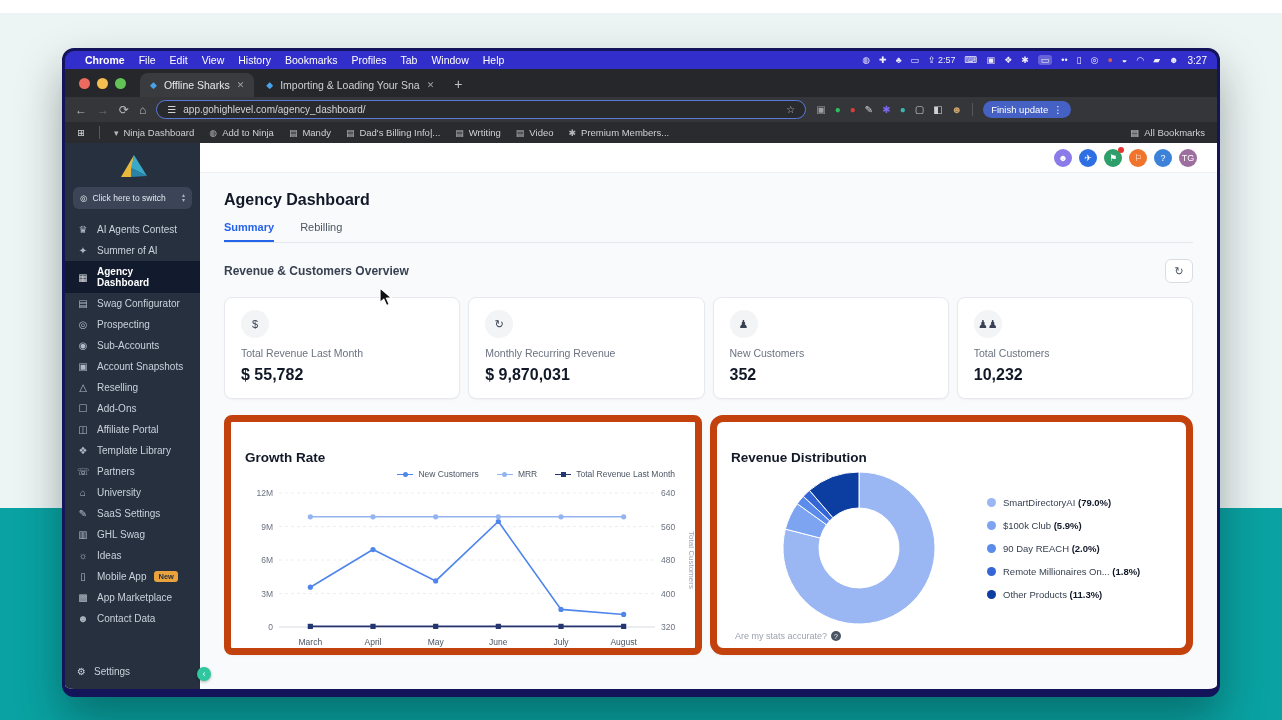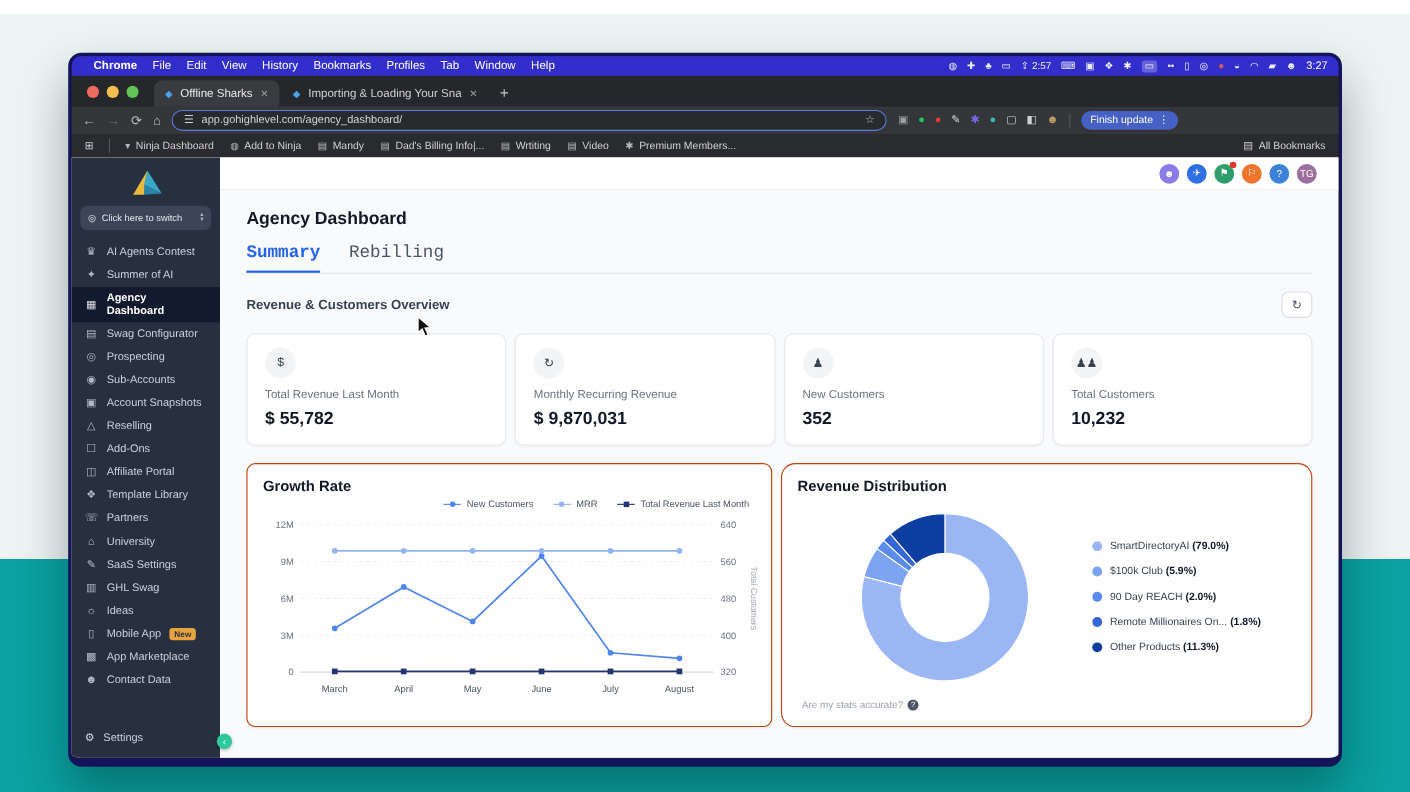--- a/index.html
+++ b/index.html
@@ -75,37 +75,37 @@
   
   .main { flex:1; display:flex; flex-direction:column; overflow:hidden; }
   .apptop { height:30px; background:#fff; display:flex; align-items:center; justify-content:flex-end;
             gap:7px; padding:0 20px; border-bottom:1px solid #eceef1; flex:0 0 auto;}
   .circ { width:18px; height:18px; border-radius:50%; color:#fff; font-size:9px; display:flex;
           align-items:center; justify-content:center; position:relative; }
   .circ .bdg { position:absolute; top:-2px; right:-2px; width:6px; height:6px; border-radius:50%; background:#e3342f; }
   .content { flex:1; overflow:hidden; padding:18px 24px 0; }
   .page-title { font-size:16px; font-weight:bold; color:#111827; margin-bottom:12px; }
   .ptabs { display:flex; gap:26px; border-bottom:1px solid #e5e7eb; margin-bottom:16px; }
-  .ptab { font-size:16px; color:#4b5563; padding-bottom:7px;font-family:Liberation Mono, monospace; }
+  .ptab { font-size:11px; color:#4b5563; padding-bottom:7px; }
   .ptab.active { color:#2563eb; font-weight:bold; border-bottom:2px solid #2563eb; }
   .secrow { display:flex; align-items:center; margin-bottom:14px; }
   .sechead { font-size:12px; color:#374151; font-weight:bold; }
   .refresh { margin-left:auto; width:28px; height:24px; background:#fff; border:1px solid #d9dde3;
              border-radius:6px; display:flex; align-items:center; justify-content:center; font-size:11px; color:#4b5563; }
 
   .cards { display:flex; gap:8px; margin-bottom:16px; }
   .card { flex:1; background:#fff; border:1px solid #e7e9ee; border-radius:8px; padding:12px 16px 14px;
           box-shadow:0 1px 2px rgba(16,24,40,.04); }
   .card .cic { width:28px; height:28px; border-radius:50%; background:#f3f4f6; display:flex; align-items:center;
                justify-content:center; font-size:11px; color:#374151; margin-bottom:9px; }
   .card .clabel { font-size:10.5px; color:#6b7280; margin-bottom:7px; }
   .card .cval { font-size:16px; font-weight:bold; color:#111827; }
 
   .charts { display:flex; gap:8px; }
-  .chartcard { background:#fff; border:1px solid #c2410c; border-radius:8px; padding:12px 14px 10px;
+  .chartcard { background:#fff; border:7px solid #c2410c; border-radius:8px; padding:28px 14px 10px;
                box-shadow:0 1px 2px rgba(16,24,40,.04); }
   .growth { width:478px; height:240px; }
   .revdist { width:483px; height:240px; display:flex; flex-direction:column;border-radius:13px; }
   .ctitle { font-size:13.5px; font-weight:bold; color:#111827; }
   .glegend { display:flex; gap:18px; justify-content:flex-end; margin:4px 6px 2px 0; font-size:8.5px; color:#4b5563; }
   .glegend .li { display:flex; align-items:center; gap:5px; }
   .lmark { position:relative; width:16px; height:7px; }
   .lmark .ln { position:absolute; top:3px; left:0; width:16px; height:1.5px; }
   .lmark .dot { position:absolute; top:1px; left:5.5px; width:5px; height:5px; border-radius:50%; }
   .lmark .sq { position:absolute; top:1px; left:5.5px; width:5px; height:5px; }

